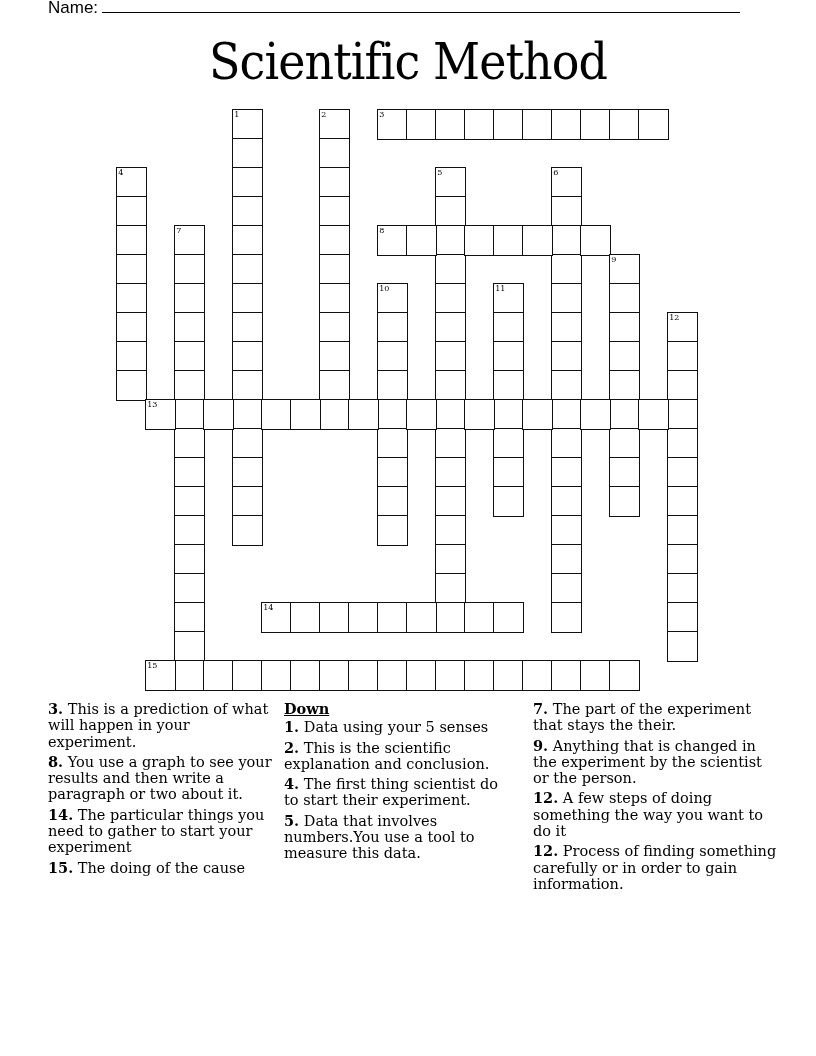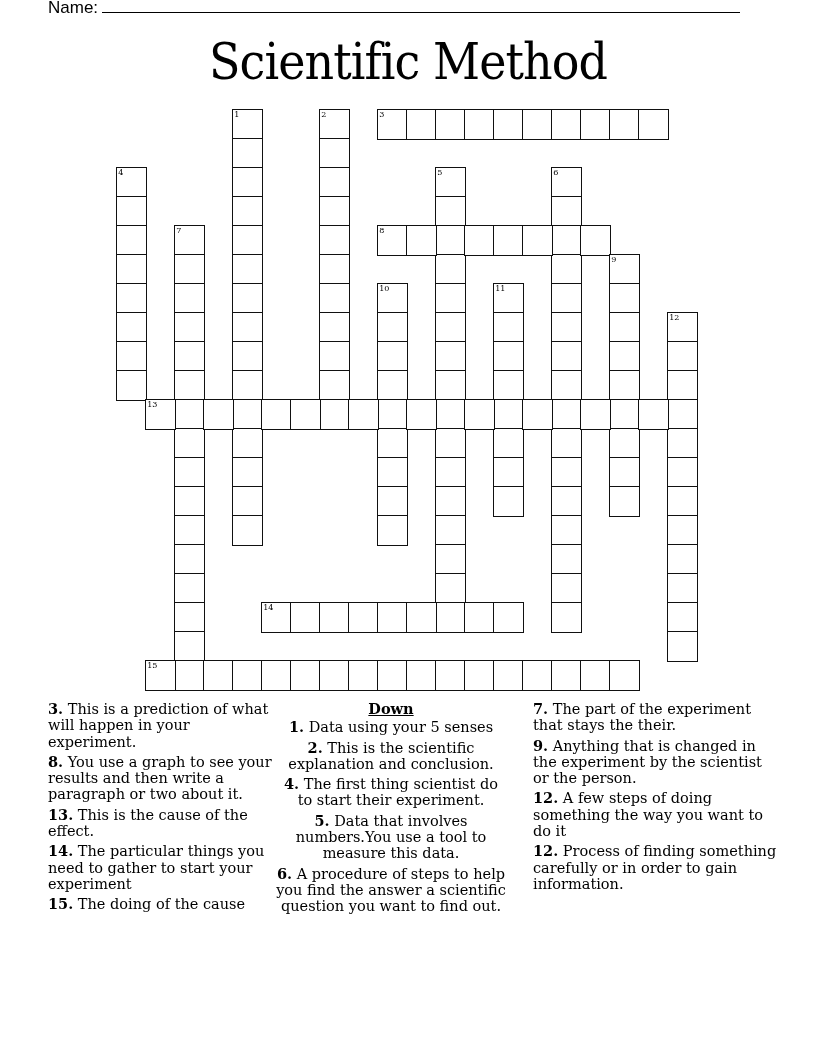--- a/index.html
+++ b/index.html
@@ -27,21 +27,21 @@
     font-family: "DejaVu Serif", serif; font-size: 8px; line-height: 9px;
   }
   .clues {
     position: absolute; top: 701px;
     font-family: "DejaVu Serif", "Liberation Serif", serif; font-size: 14.5px; line-height: 16.3px;
   }
   .clues .heading { font-weight: bold; text-decoration: underline; margin-bottom: 2px; }
   .clues .clue { margin-bottom: 4px; }
   .clues .clue b { font-weight: bold; }
   #col-across { left: 48px; width: 225px; }
-  #col-down { left: 276px; width: 230px; text-align: center; }
+  #col-down { left: 284px; width: 230px; }
   #col-down2 { left: 533px; width: 245px; top: 701px; }
 </style>
 </head>
 <body>
 
 <div class="name-line">
   <span>Name:</span><span class="blank"></span>
 </div>
 
 <div class="title">Scientific Method</div>
@@ -245,32 +245,30 @@
     <div class="cell" style="left: 494px; top: 661px; width: 30.5px; height: 30.5px;"></div>
     <div class="cell" style="left: 523px; top: 661px; width: 30.5px; height: 30.5px;"></div>
     <div class="cell" style="left: 552px; top: 661px; width: 30.5px; height: 30.5px;"></div>
     <div class="cell" style="left: 581px; top: 661px; width: 30.5px; height: 30.5px;"></div>
     <div class="cell" style="left: 610px; top: 661px; width: 30.5px; height: 30.5px;"></div>
   </div>
 
 <div class="clues" id="col-across">
   <div class="clue"><b>3.</b> <span>This is a prediction of what will happen in your experiment.</span></div>
   <div class="clue"><b>8.</b> <span>You use a graph to see your results and then write a paragraph or two about it.</span></div>
-  <div class="clue"><b>13.</b> <span>This is the cause of the effect.</span></div>
   <div class="clue"><b>14.</b> <span>The particular things you need to gather to start your experiment</span></div>
   <div class="clue"><b>15.</b> <span>The doing of the cause</span></div>
 </div>
 
 <div class="clues" id="col-down">
   <div class="heading">Down</div>
   <div class="clue"><b>1.</b> <span>Data using your 5 senses</span></div>
   <div class="clue"><b>2.</b> <span>This is the scientific explanation and conclusion.</span></div>
   <div class="clue"><b>4.</b> <span>The first thing scientist do to start their experiment.</span></div>
   <div class="clue"><b>5.</b> <span>Data that involves numbers.You use a tool to measure this data.</span></div>
-  <div class="clue"><b>6.</b> <span>A procedure of steps to help you find the answer a scientific question you want to find out.</span></div>
 </div>
 
 <div class="clues" id="col-down2">
   <div class="clue"><b>7.</b> <span>The part of the experiment that stays the their.</span></div>
   <div class="clue"><b>9.</b> <span>Anything that is changed in the experiment by the scientist or the person.</span></div>
   <div class="clue"><b>12.</b> <span>A few steps of doing something the way you want to do it</span></div>
   <div class="clue"><b>12.</b> <span>Process of finding something carefully or in order to gain information.</span></div>
 </div>
 
 </body></html>

